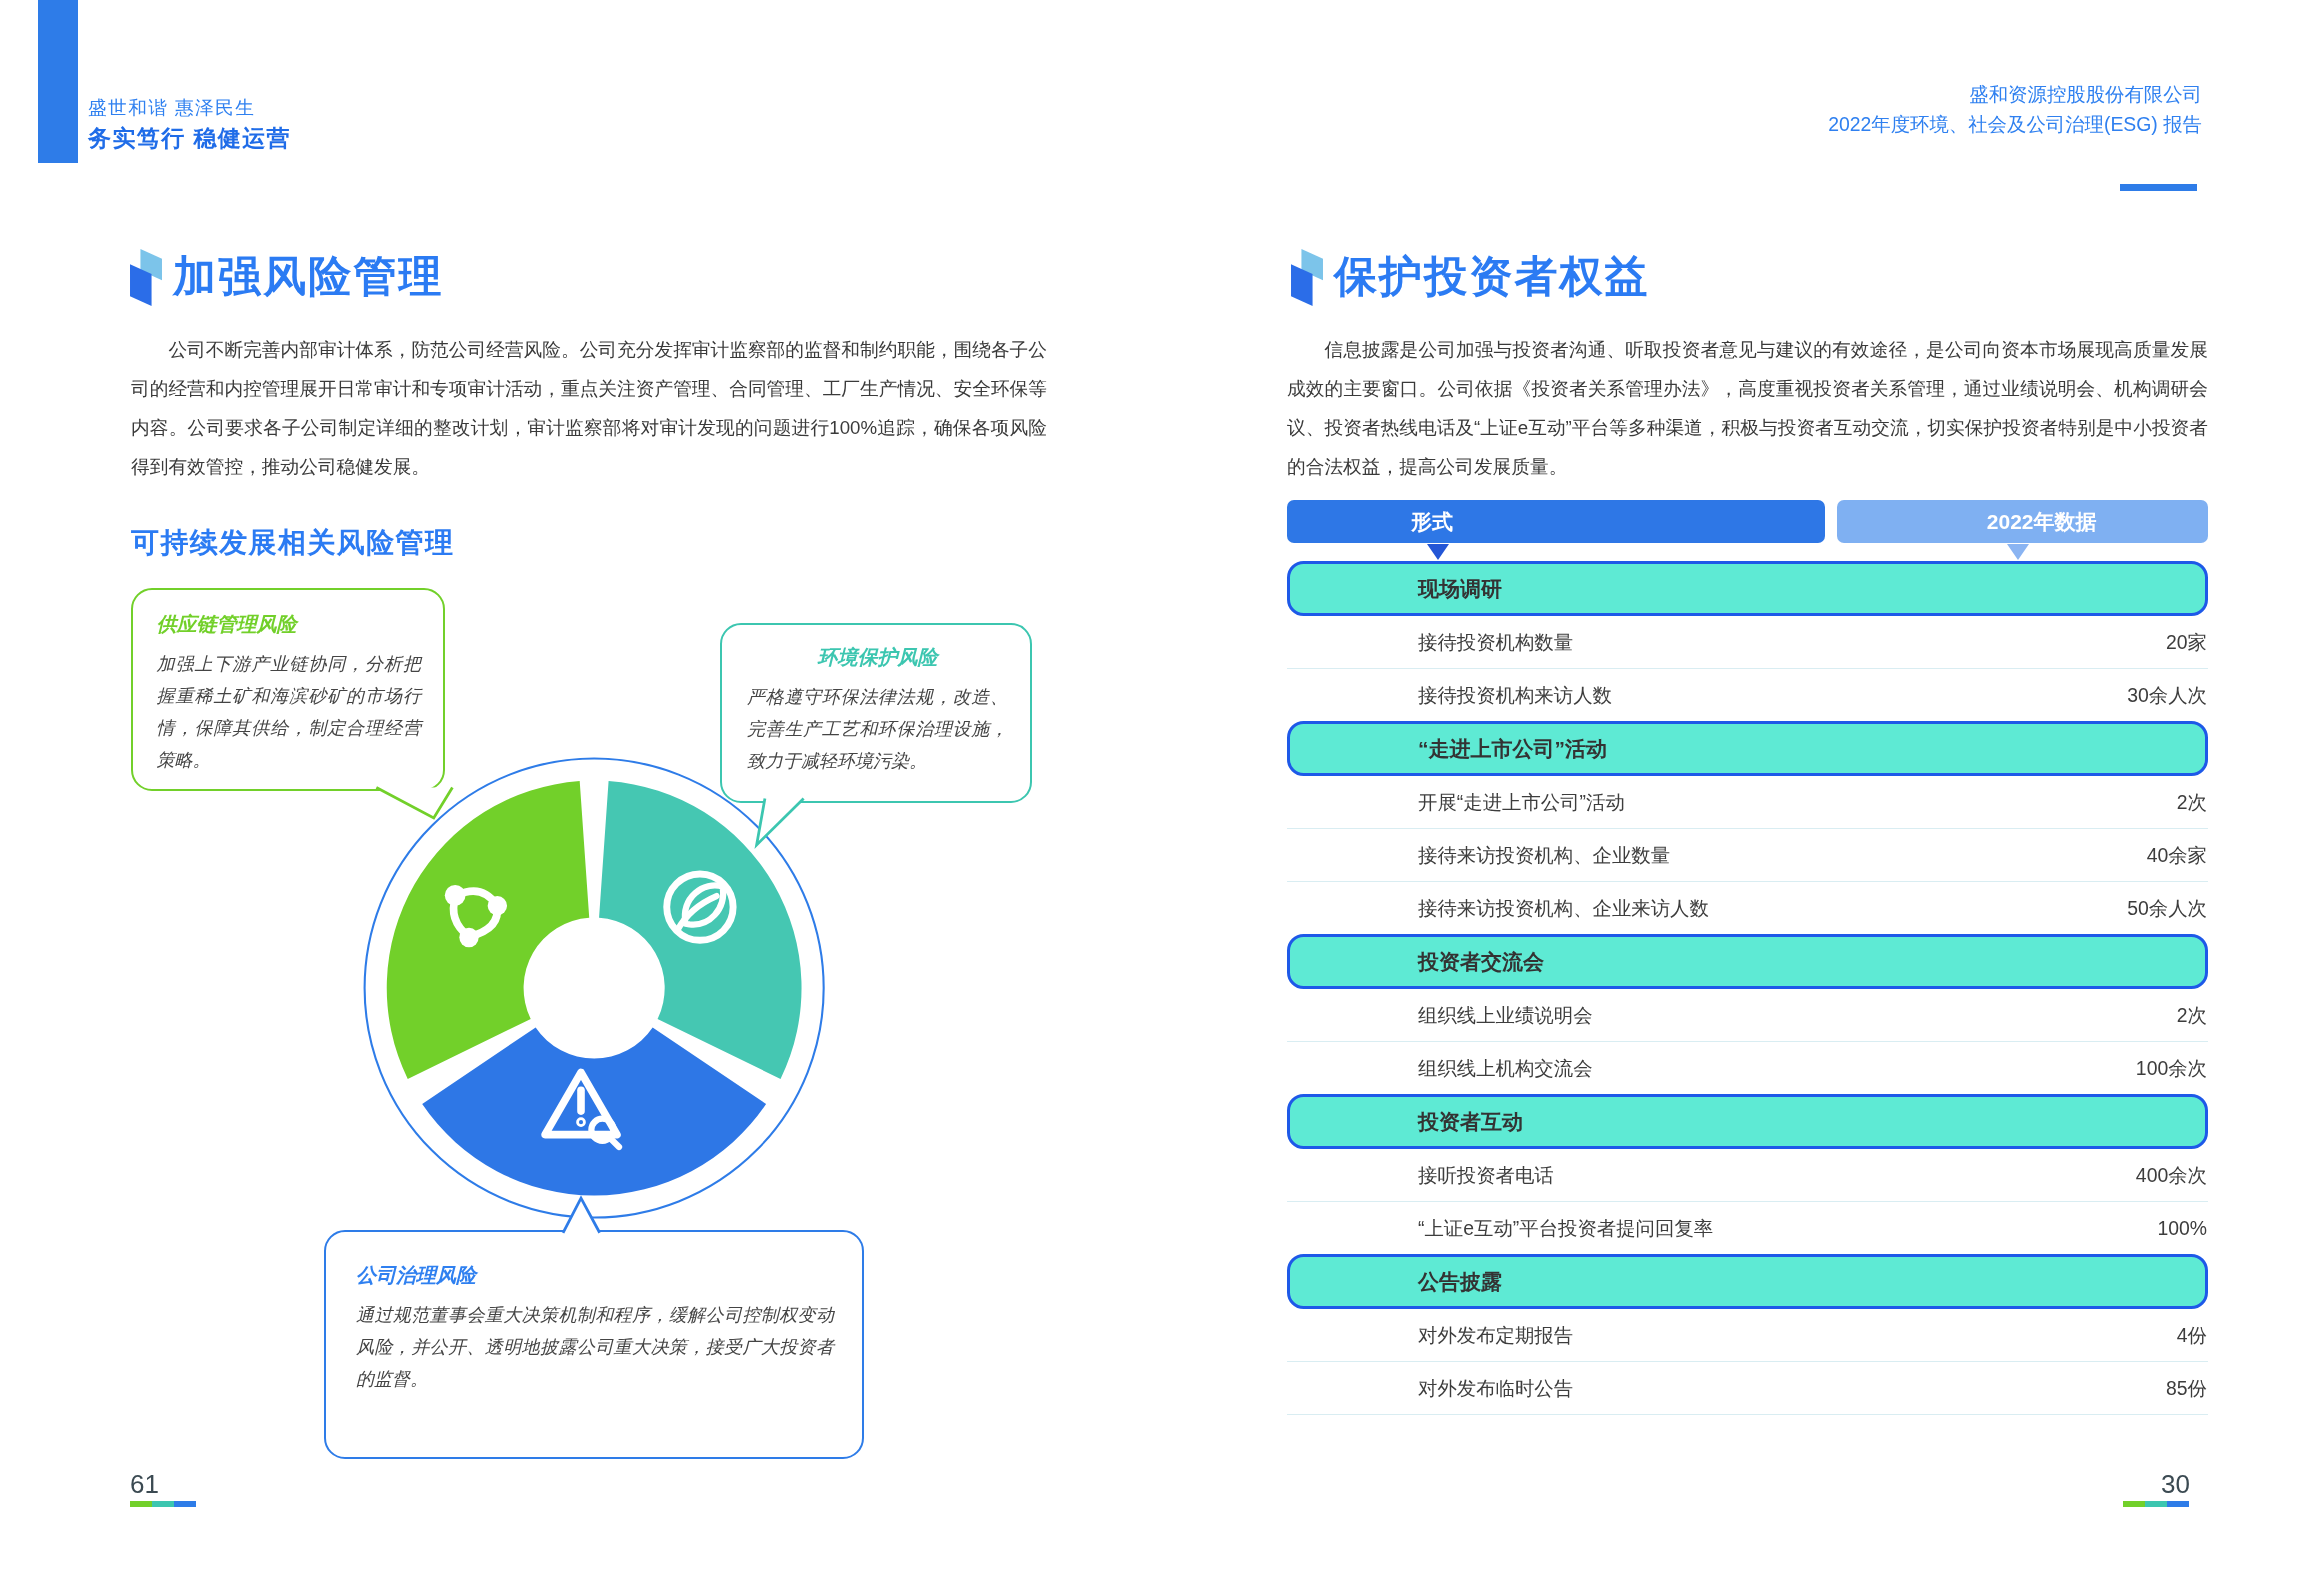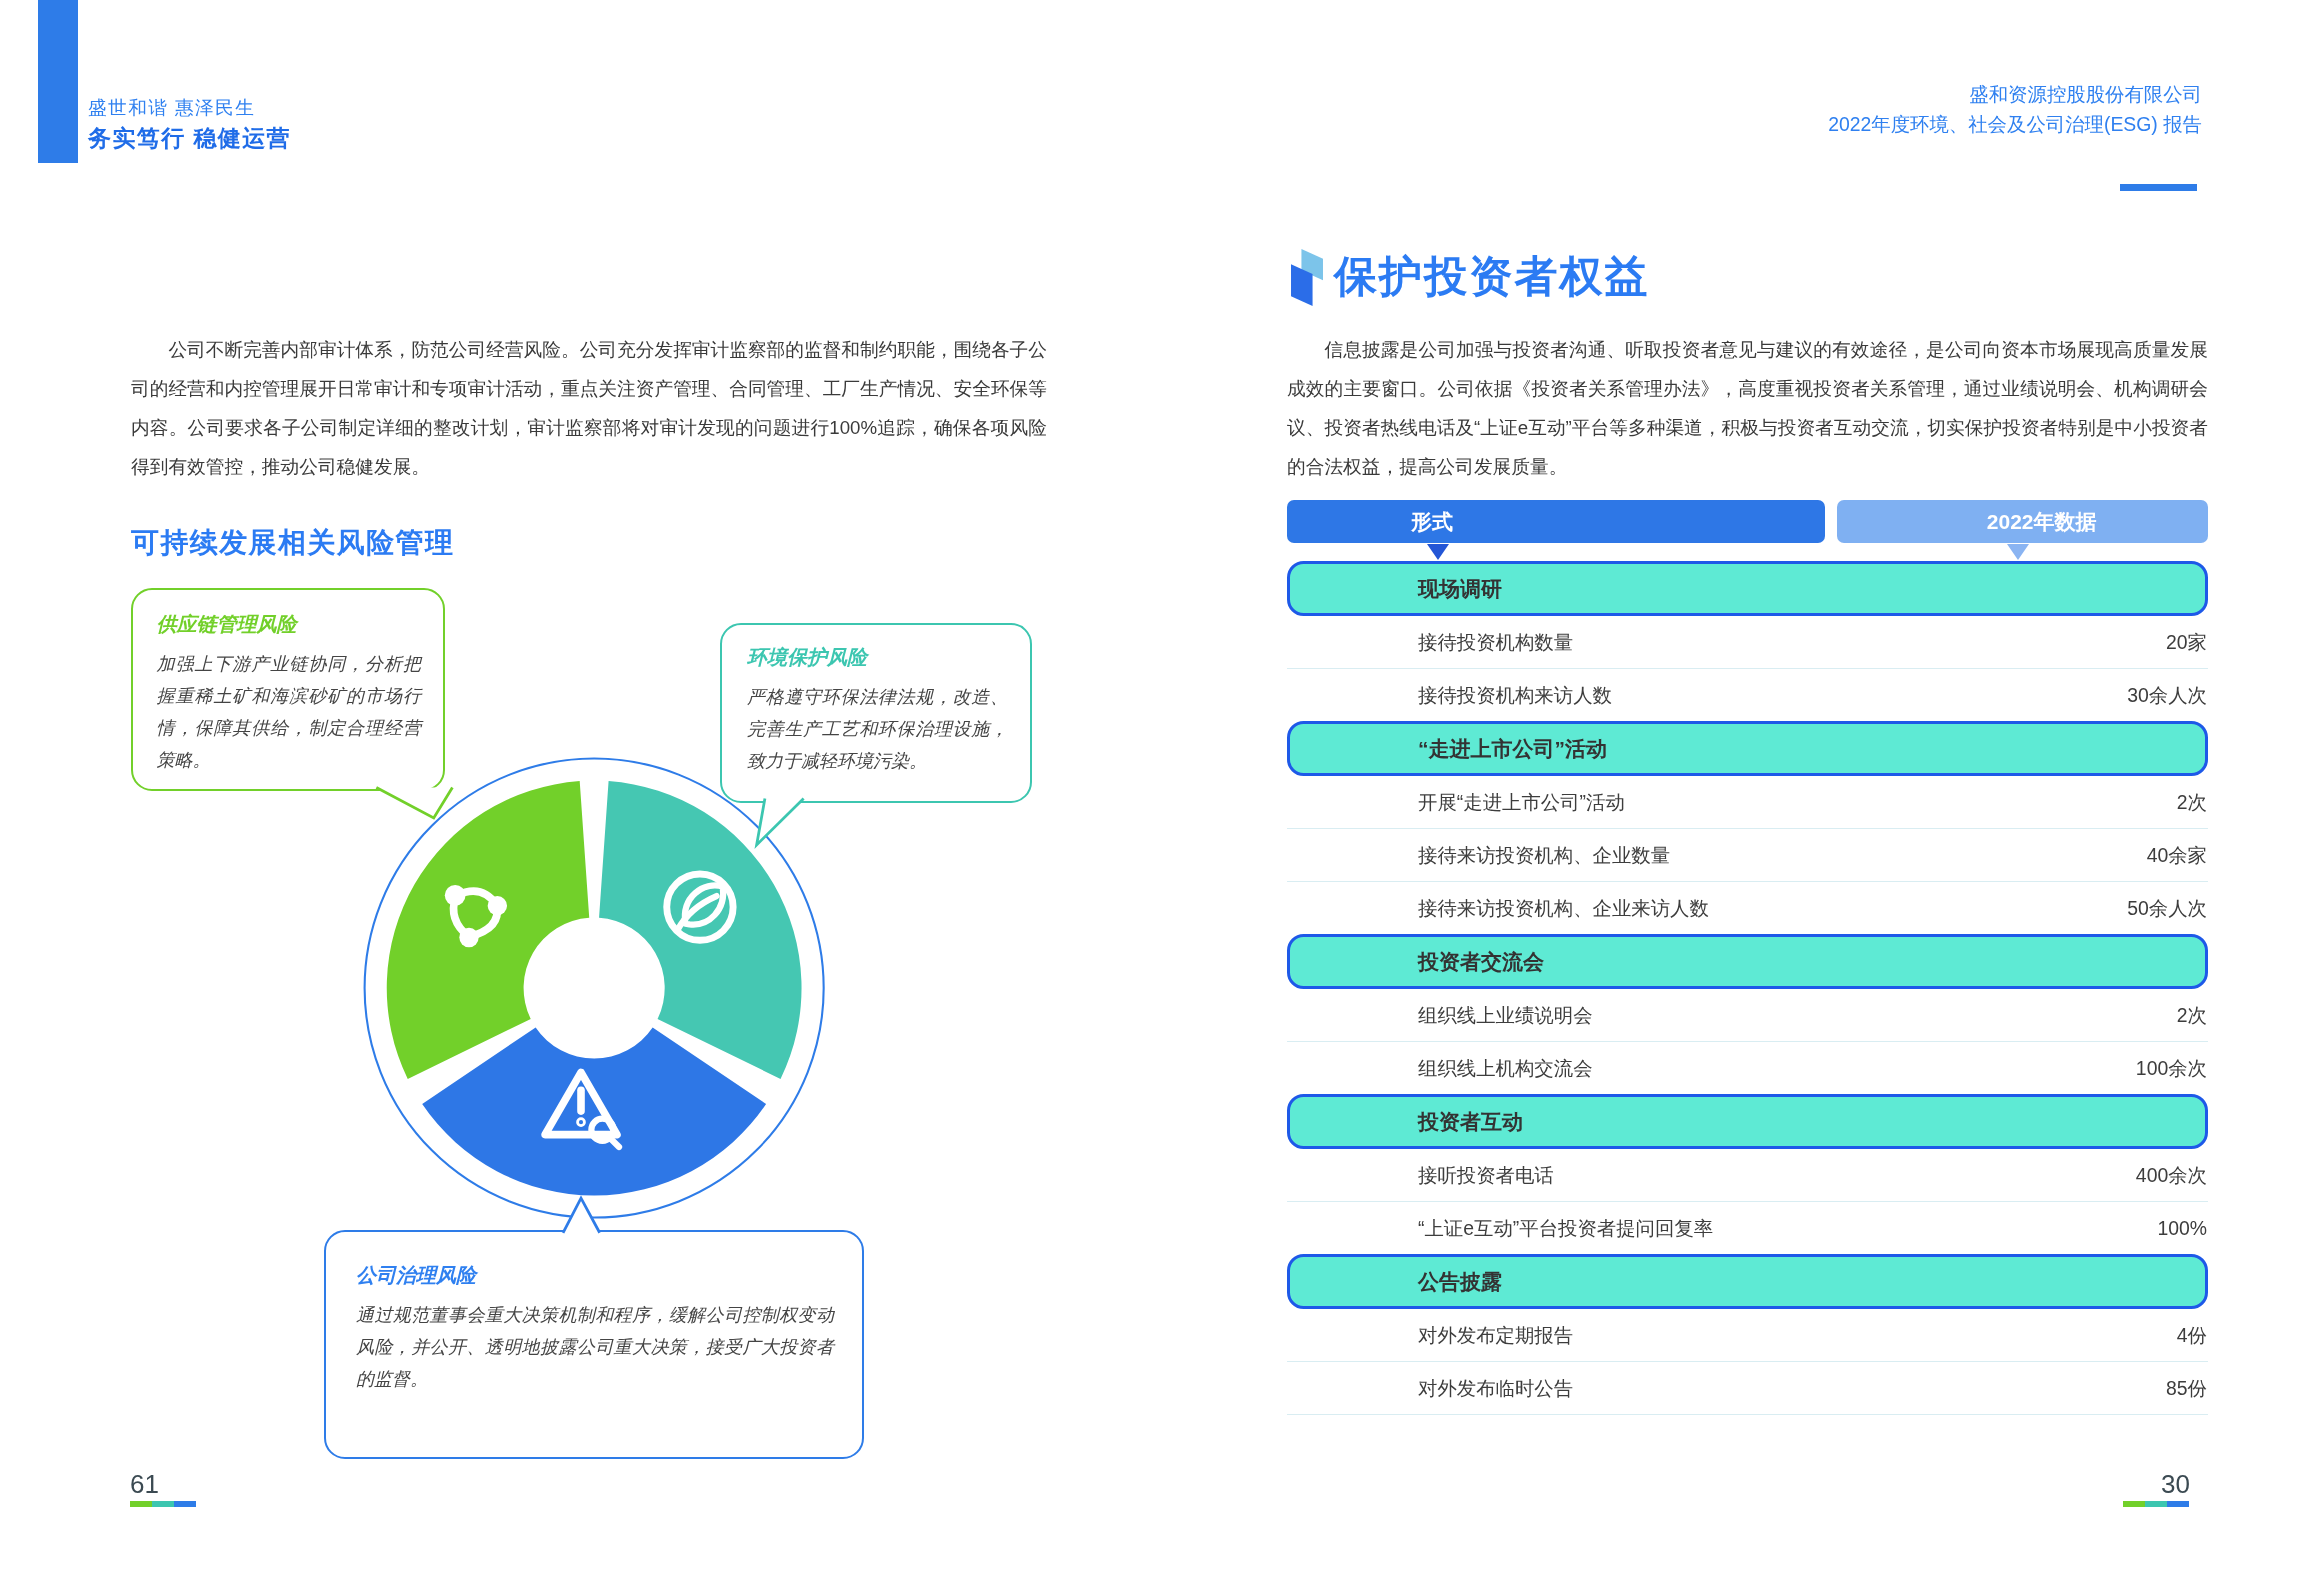--- a/index.html
+++ b/index.html
@@ -28,21 +28,21 @@
   
   .diagram{position:absolute;left:124px;top:587px;width:923px;height:885px;font-style:italic;}
   .diagram svg.base{position:absolute;left:0;top:0;z-index:1;}
   .diagram svg.tails{position:absolute;left:0;top:0;z-index:3;pointer-events:none;}
   .callout{position:absolute;z-index:2;background:#fff;border-radius:21px;box-sizing:border-box;}
   .co-title{font-size:20px;font-weight:bold;margin-bottom:9.7px;}
   .co-body{font-size:18px;line-height:32px;color:#444;text-align:justify;}
   .co-green{left:7px;top:1.4px;width:314px;height:203px;border:2.8px solid #72d02a;padding:21px 22px 0 23.5px;}
   .co-green .co-title{color:#72d02a;}
   .co-teal{left:596px;top:36px;width:312px;height:180px;border:2.8px solid #3cc6b0;padding:19.4px 22px 0 25px;}
-  .co-teal .co-title{color:#3cc6b0;}
+  .co-teal .co-title{color:#3cc6b0;text-align:center;}
   .co-blue{left:200px;top:643px;width:540px;height:229px;border:2.8px solid #2e7ce8;padding:30px 28px 0 30px;}
   .co-blue .co-title{color:#2f80f0;}
 
   
   .tbl{position:absolute;left:1287px;top:500px;width:921px;}
   .pills{display:flex;height:43px;}
   .pill{border-radius:7px;font-size:21px;font-weight:bold;color:#fff;display:flex;align-items:center;box-sizing:border-box;padding-left:38px;}
   .pill-form{width:538px;background:#2e77e6;padding-left:124px;margin-right:12.4px;}
   .pill-data{flex:1;background:#7fb0f2;justify-content:center;}
   .tri{position:absolute;width:0;height:0;border-left:11px solid transparent;border-right:11px solid transparent;border-top:16.6px solid;}
@@ -72,20 +72,27 @@
 
   <div class="corner-bar"></div>
   <div class="slogan1">盛世和谐 惠泽民生</div>
   <div class="slogan2">务实笃行 稳健运营</div>
   <div class="hdr-right">
     <div class="hdr-company">盛和资源控股股份有限公司</div>
     <div class="hdr-report">2022年度环境、社会及公司治理(ESG) 报告</div>
   </div>
   <div class="hdr-underline"></div>
 
+  <div class="title-block tb-left">
+    <svg width="32" height="57" viewBox="0 0 46 82">
+      <polygon points="15,0 46,14 46,45 15,31" fill="#7cc4ea"></polygon>
+      <polygon points="0,22 31,36 31,82 0,68" fill="#2b6de8"></polygon>
+    </svg>
+    <span class="h1">加强风险管理</span>
+  </div>
   <div class="para para-left">公司不断完善内部审计体系，防范公司经营风险。公司充分发挥审计监察部的监督和制约职能，围绕各子公司的经营和内控管理展开日常审计和专项审计活动，重点关注资产管理、合同管理、工厂生产情况、安全环保等内容。公司要求各子公司制定详细的整改计划，审计监察部将对审计发现的问题进行100%追踪，确保各项风险得到有效管控，推动公司稳健发展。</div>
   <div class="h2">可持续发展相关风险管理</div>
 
   <div class="diagram">
     <svg class="base" width="923" height="885" viewBox="0 0 1335 1280">
       <circle cx="680" cy="580" r="332" fill="none" stroke="#2e7ce8" stroke-width="3"></circle>
       <path d="M700.9,280.7 A300,300 0 0 1 949.6,711.5 L771.7,624.7 A102,102 0 0 0 687.1,478.2 Z" fill="#45c7b2"></path>
       <path d="M928.7,747.8 A300,300 0 0 1 431.3,747.8 L595.4,637.0 A102,102 0 0 0 764.6,637.0 Z" fill="#2e77e6"></path>
       <path d="M410.4,711.5 A300,300 0 0 1 659.1,280.7 L672.9,478.2 A102,102 0 0 0 588.3,624.7 Z" fill="#72d02a"></path>
 

